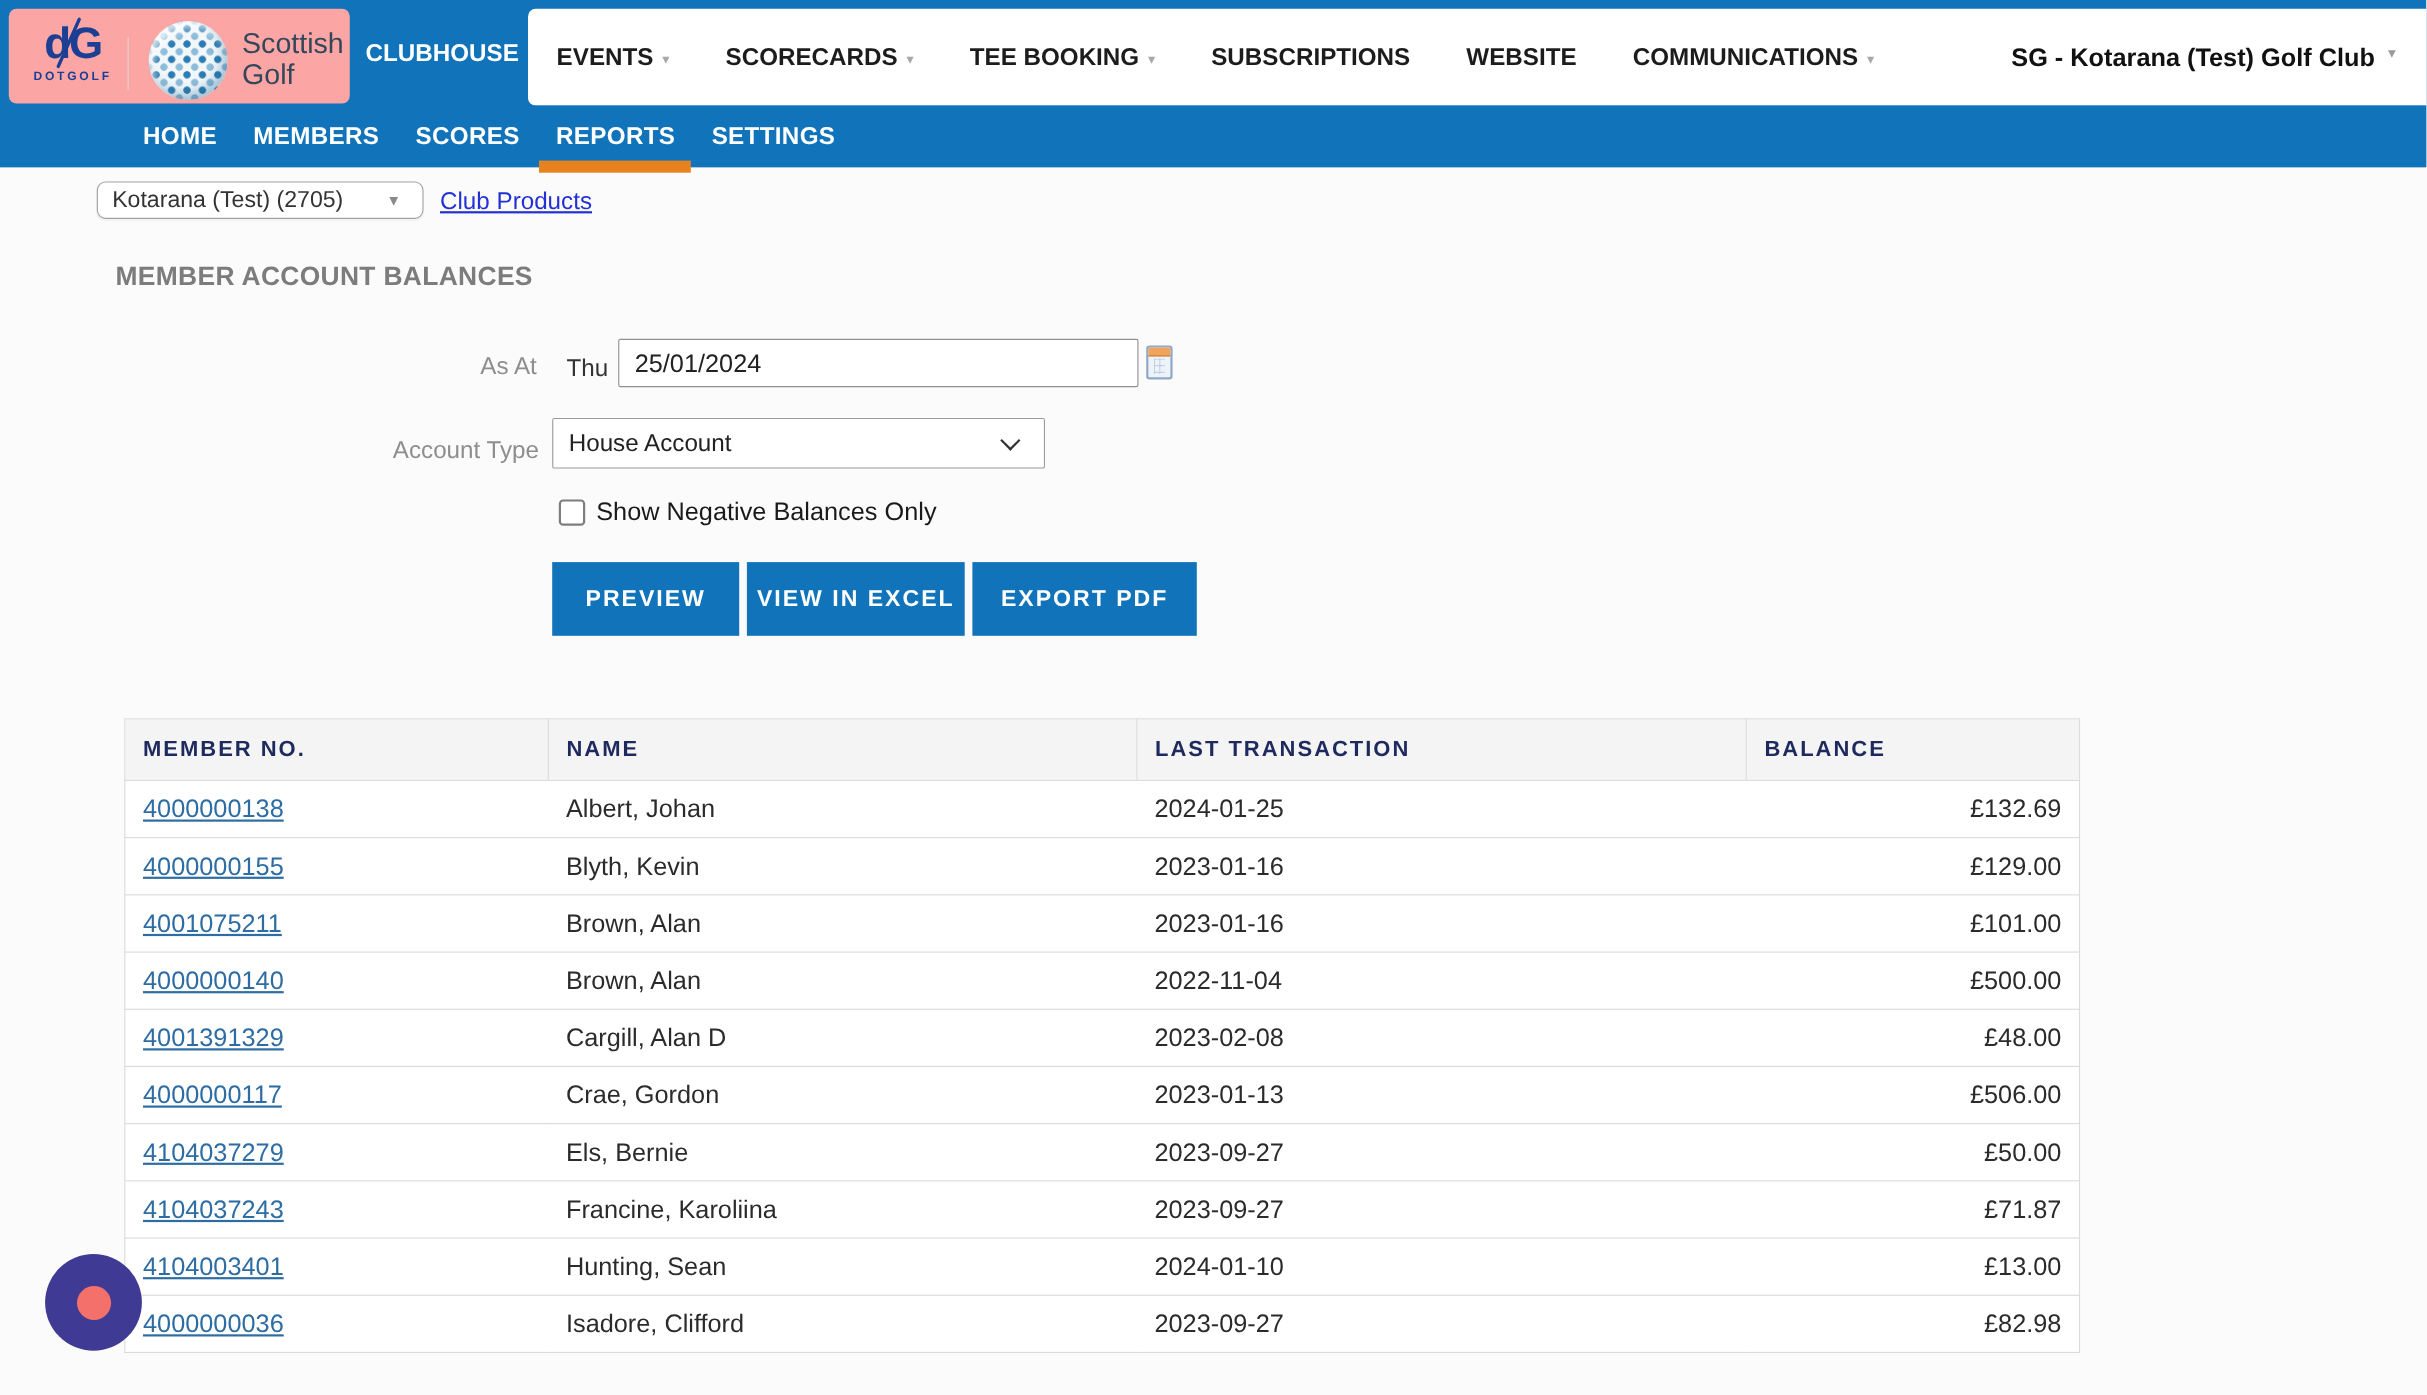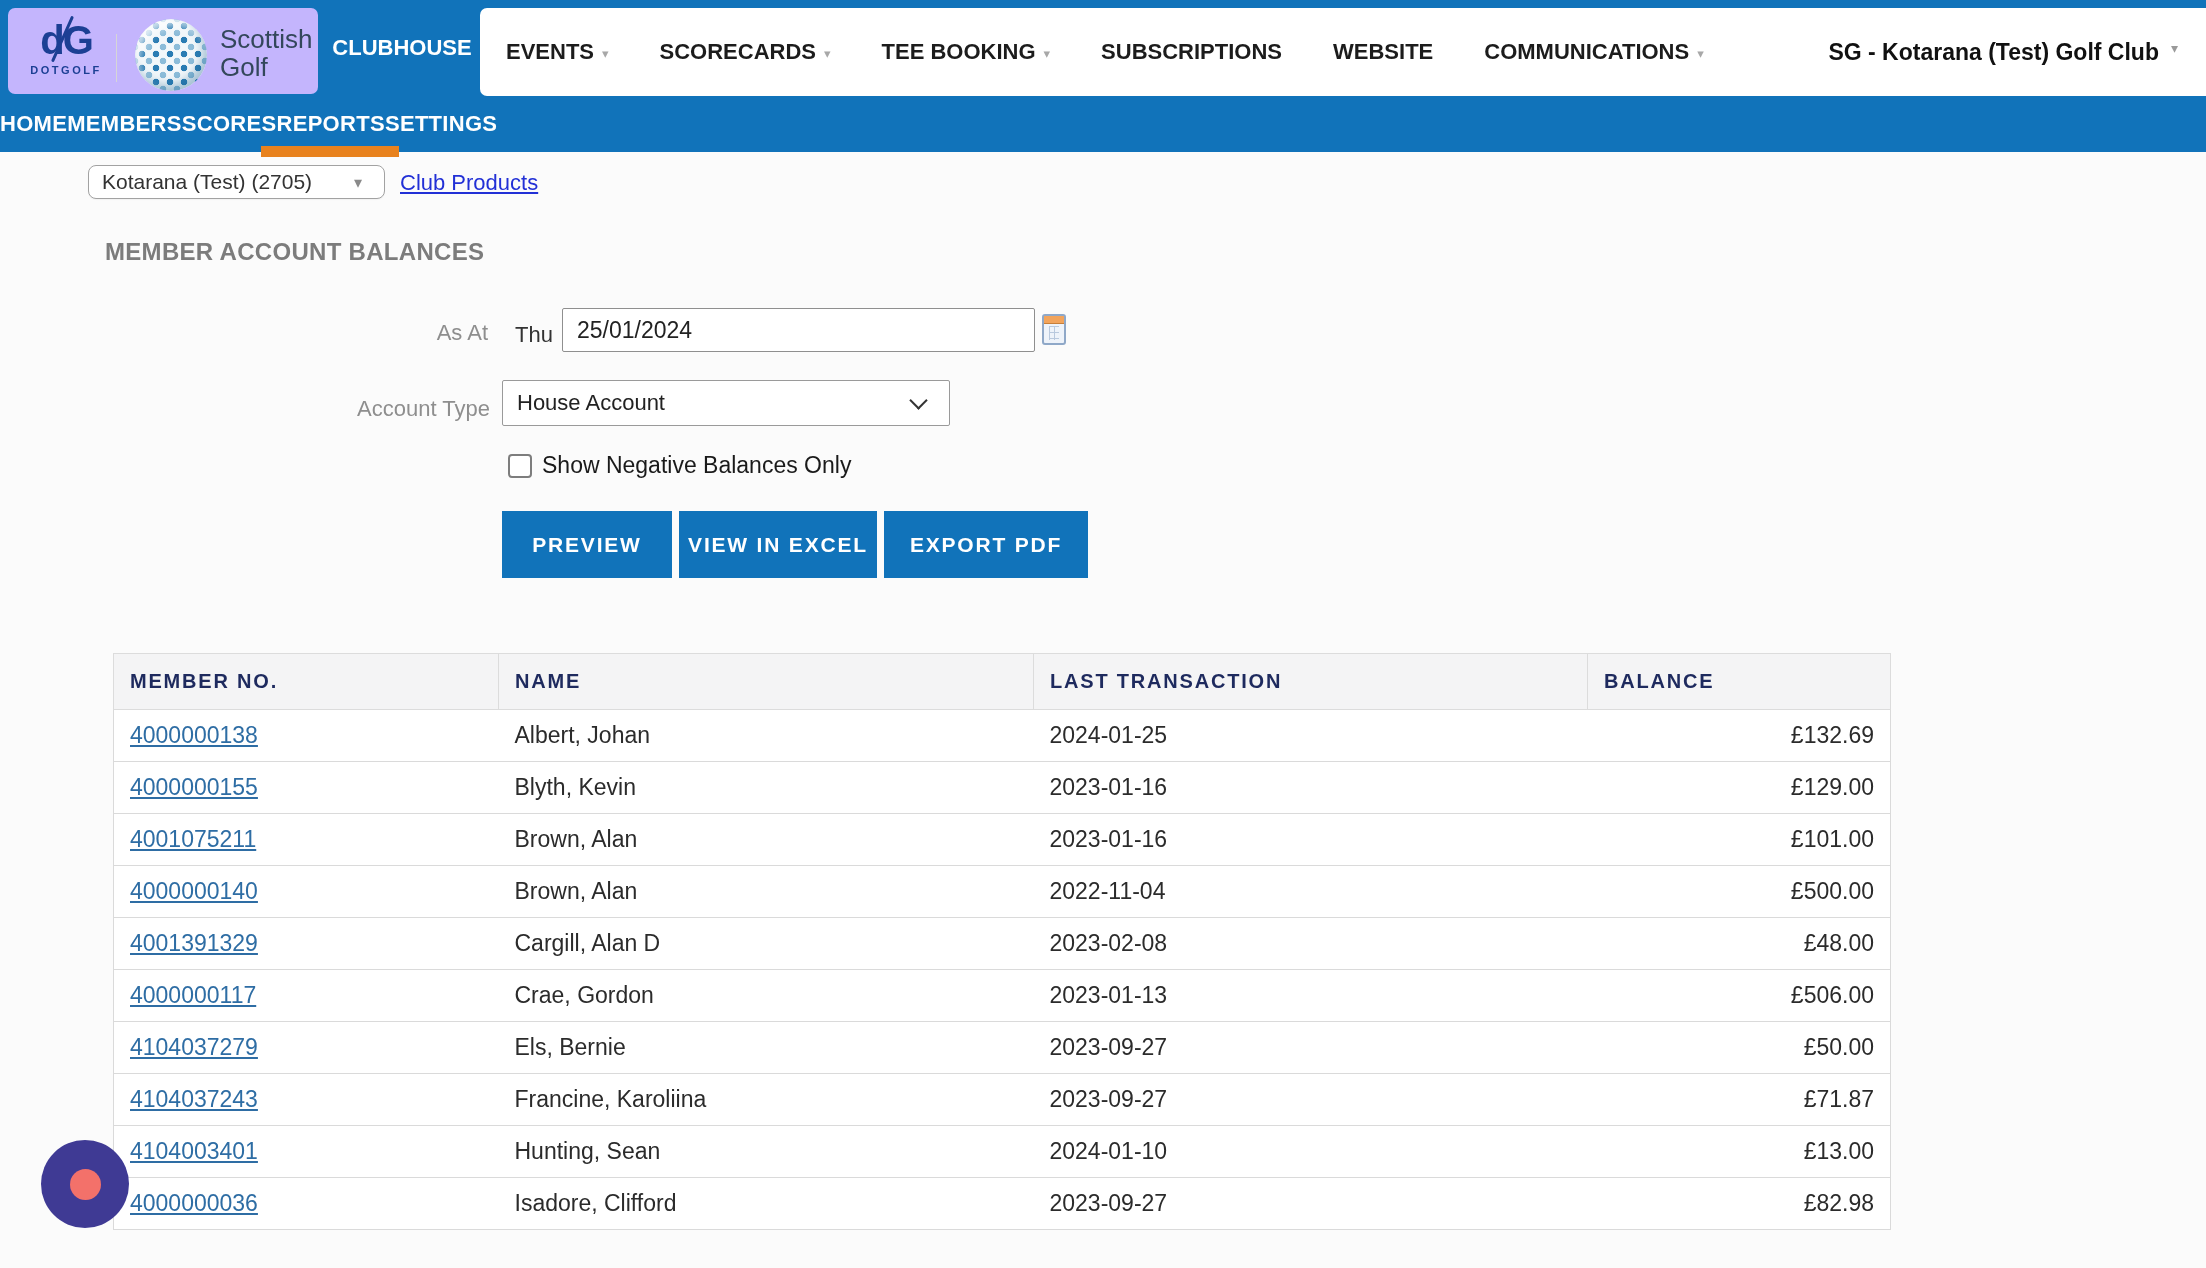--- a/index.html
+++ b/index.html
@@ -2,21 +2,21 @@
 <html><head>
 <meta charset="utf-8">
 <style>
   * { margin:0; padding:0; box-sizing:border-box; }
   html,body { width:2206px; height:1268px; }
   body { font-family:"Liberation Sans", sans-serif; background:#fbfbfb; overflow:hidden; }
   #app { position:relative; width:2206px; height:1268px; background:#fbfbfb; overflow:hidden; }
 
   
   .header { position:absolute; left:0; top:0; width:2206px; height:152px; background:#1173ba; }
-  .logo-card { position:absolute; left:8px; top:8px; width:310px; height:86px; background:#c4b5fd; border-radius:7px; }
+  .logo-card { position:absolute; left:8px; top:8px; width:310px; height:86px; background:#fca5a5; border-radius:7px; }
   .dg-logo { position:absolute; left:22px; top:10px; width:72px; height:66px; }
   .dg-glyph { position:relative; display:block; color:#1c3f94; font-size:40px; font-weight:700; letter-spacing:-2px; line-height:44px; text-align:center; }
   .dg-slash { position:absolute; left:31px; top:-4px; width:3px; height:50px; background:#1c3f94; transform:rotate(24deg); border-radius:2px; }
   .dg-sub { display:block; text-align:center; color:#1c3f94; font-size:11px; font-weight:700; letter-spacing:2.5px; margin-top:2px; }
   .logo-divider { position:absolute; left:108px; top:26px; width:1px; height:48px; background:#d6d6d6; }
   .globe { position:absolute; left:127px; top:11px; width:72px; height:72px; border-radius:50%;
            background-color:#f2f7fa;
            background-image:radial-gradient(circle, #2b7cb3 3px, rgba(0,0,0,0) 3.6px),
                             radial-gradient(circle, #8cbcd9 3px, rgba(0,0,0,0) 3.6px);
            background-size:14px 14px; background-position:0 0, 7px 7px;
@@ -30,21 +30,21 @@
   .nav-card { position:absolute; left:480px; top:8px; right:0; height:88px; background:#fff; border-radius:7px 0 0 7px; display:flex; }
   .top-nav { display:flex; align-items:center; gap:51px; padding-left:26px; }
   .top-nav-item { display:flex; align-items:center; gap:8px; cursor:pointer; white-space:nowrap; }
   .top-nav-item .lbl { color:#1c1c1c; font-weight:700; font-size:22px; }
   .top-nav-item .caret { color:#a8a8a8; font-size:13px; padding-top:3px; }
   .account-switcher { position:absolute; right:28px; top:0; height:88px; display:flex; align-items:center; gap:12px; cursor:pointer; }
   .account-switcher .lbl { color:#111; font-weight:700; font-size:23px; white-space:nowrap; }
   .account-switcher .caret { color:#9a9a9a; font-size:14px; margin-top:-8px; }
 
   
-  .subnav { position:absolute; left:0; top:96px; width:2206px; height:56px; background:#1173ba; display:flex; align-items:center; }
+  .subnav { position:absolute; left:0; top:96px; width:2206px; height:56px; background:#1173ba; display:flex; align-items:center; gap:33px; padding-left:130px; }
   .subnav-item { position:relative; color:#fff; font-weight:700; font-size:22px; letter-spacing:.3px; cursor:pointer; height:56px; line-height:56px; }
   .subnav-item.active::after { content:""; position:absolute; left:-15px; right:-14px; bottom:-5px; height:11px; background:#e8821e; }
 
   
   .club-select { position:absolute; left:88px; top:165px; width:297px; height:34px; background:#fff; border:1px solid #a2a2a2; border-radius:8px; display:flex; align-items:center; cursor:pointer; box-shadow:0 1px 1px rgba(0,0,0,.04); }
   .club-select .val { color:#333; font-size:21px; padding-left:13px; flex:1; white-space:nowrap; }
   .club-select .caret { color:#8a8a8a; font-size:16px; padding-right:22px; }
   .club-products { position:absolute; left:400px; top:170px; color:#2230d6; font-size:22px; text-decoration:underline; cursor:pointer; }
 
   

